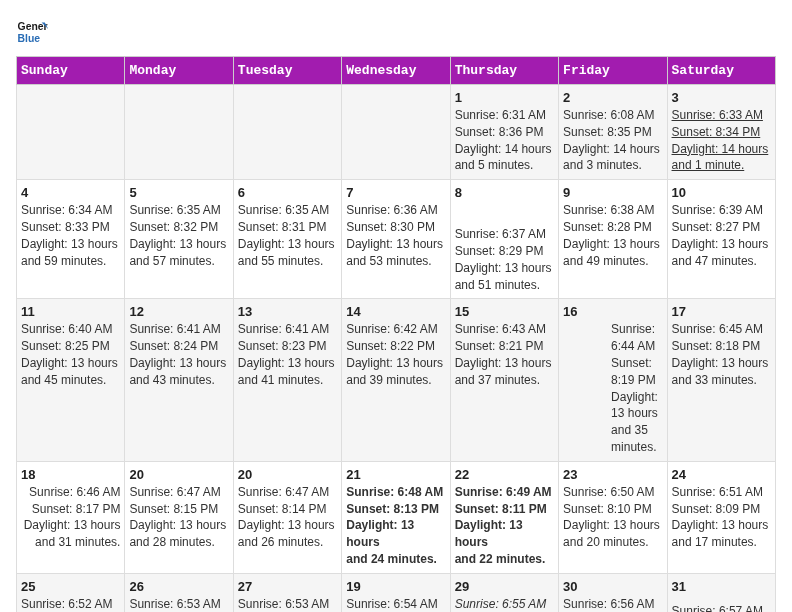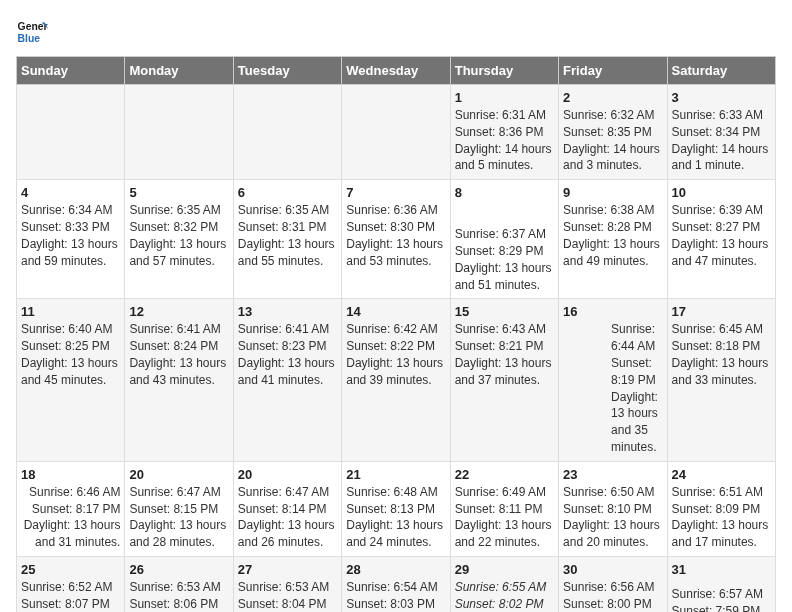--- a/index.html
+++ b/index.html
@@ -36,22 +36,23 @@
     .calendar-subtitle {
       font-size: 14px;
       color: #444;
     }
     table {
       width: 100%;
       border-collapse: collapse;
       table-layout: fixed;
     }
     thead tr {
-      background-color: #737373;
+      background-color: #a21caf;
       color: white;
+      font-family: Liberation Mono, monospace;
     }
     thead th {
       padding: 6px 4px;
       font-size: 13px;
       font-weight: bold;
       text-align: left;
       border: 1px solid #ccc;
     }
     tbody tr {
       background: #fff;
@@ -115,28 +116,28 @@
         <td></td>
         <td>
           <div class="day-number">1</div>
           <div class="day-info" style="white-space: pre-line;">Sunrise: 6:31 AM
 Sunset: 8:36 PM
 Daylight: 14 hours
 and 5 minutes.</div>
         </td>
         <td>
           <div class="day-number">2</div>
-          <div class="day-info" style="white-space: pre-line;">Sunrise: 6:32 AM
+          <div class="day-info" style="white-space: pre-line;">Sunrise: 6:08 AM
 Sunset: 8:35 PM
 Daylight: 14 hours
 and 3 minutes.</div>
         </td>
         <td>
           <div class="day-number">3</div>
-          <div class="day-info" style="white-space: pre-line;">Sunrise: 6:33 AM
+          <div class="day-info" style="white-space: pre-line; text-decoration: underline;">Sunrise: 6:33 AM
 Sunset: 8:34 PM
 Daylight: 14 hours
 and 1 minute.</div>
         </td>
       </tr>
       <tr>
         <td>
           <div class="day-number">4</div>
           <div class="day-info" style="white-space: pre-line;">Sunrise: 6:34 AM
 Sunset: 8:33 PM
@@ -254,28 +255,28 @@
         </td>
         <td>
           <div class="day-number">20</div>
           <div class="day-info" style="white-space: pre-line;">Sunrise: 6:47 AM
 Sunset: 8:14 PM
 Daylight: 13 hours
 and 26 minutes.</div>
         </td>
         <td>
           <div class="day-number">21</div>
-          <div class="day-info" style="white-space: pre-line;">Sunrise: 6:48 AM
+          <div class="day-info" style="white-space: pre-line; font-weight: bold;">Sunrise: 6:48 AM
 Sunset: 8:13 PM
 Daylight: 13 hours
 and 24 minutes.</div>
         </td>
         <td>
           <div class="day-number">22</div>
-          <div class="day-info" style="white-space: pre-line;">Sunrise: 6:49 AM
+          <div class="day-info" style="white-space: pre-line; font-weight: bold;">Sunrise: 6:49 AM
 Sunset: 8:11 PM
 Daylight: 13 hours
 and 22 minutes.</div>
         </td>
         <td>
           <div class="day-number">23</div>
           <div class="day-info" style="white-space: pre-line;">Sunrise: 6:50 AM
 Sunset: 8:10 PM
 Daylight: 13 hours
 and 20 minutes.</div>
@@ -304,21 +305,21 @@
 and 13 minutes.</div>
         </td>
         <td>
           <div class="day-number">27</div>
           <div class="day-info" style="white-space: pre-line;">Sunrise: 6:53 AM
 Sunset: 8:04 PM
 Daylight: 13 hours
 and 11 minutes.</div>
         </td>
         <td>
-          <div class="day-number">28</div>
+          <div class="day-number">19</div>
           <div class="day-info" style="white-space: pre-line;">Sunrise: 6:54 AM
 Sunset: 8:03 PM
 Daylight: 13 hours
 and 8 minutes.</div>
         </td>
         <td>
           <div class="day-number">29</div>
           <div class="day-info" style="white-space: pre-line; font-style: italic;">Sunrise: 6:55 AM
 Sunset: 8:02 PM
 Daylight: 13 hours

